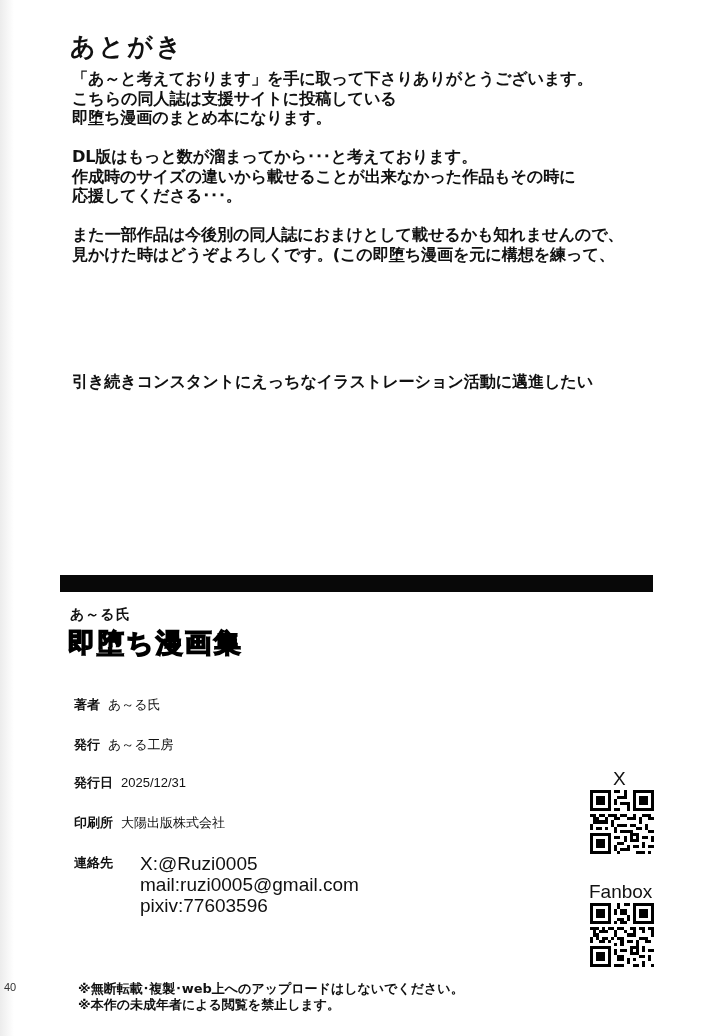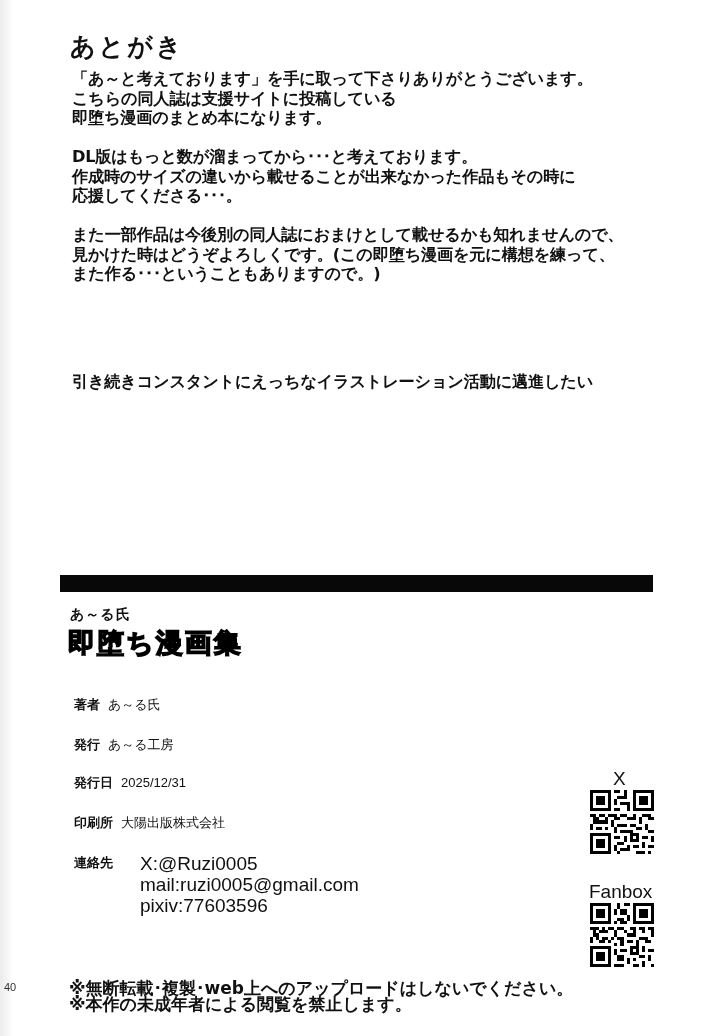--- a/index.html
+++ b/index.html
@@ -47,21 +47,21 @@
   }
   .qr-label {
     position: absolute; font-family: "Liberation Sans", sans-serif; font-size: 19px; line-height: 20px;
   }
   .qr { position: absolute; width: 64px; height: 64px; }
   .page-number {
     position: absolute; left: 4px; top: 981px; font-size: 11px; color: #333;
     font-family: "Liberation Sans", sans-serif;
   }
   .notes {
-    position: absolute; left: 69px; top: 981px; font-size: 17px; font-weight: bold;
+    position: absolute; left: 78px; top: 981px; font-size: 13px; font-weight: bold;
     line-height: 15.5px; white-space: nowrap;
   }
 </style>
 </head>
 <body>
 
 <div class="page">
   <div class="left-shade"></div>
 
   <div class="heading">あとがき</div>
@@ -74,21 +74,20 @@
 
   <div class="para" style="top:147px">
     <div>DL版はもっと数が溜まってから･･･と考えております。</div>
     <div>作成時のサイズの違いから載せることが出来なかった作品もその時に</div>
     <div>応援してくださる･･･。</div>
   </div>
 
   <div class="para" style="top:225px">
     <div>また一部作品は今後別の同人誌におまけとして載せるかも知れませんので、</div>
     <div>見かけた時はどうぞよろしくです。(この即堕ち漫画を元に構想を練って、</div>
-    <div>また作る･･･ということもありますので。)</div>
   </div>
 
 
   <div class="para" style="top:372px">
     <div>引き続きコンスタントにえっちなイラストレーション活動に邁進したい</div>
   </div>
 
   <div class="rule-bar"></div>
 
   <div class="book-sub">あ～る氏</div>

